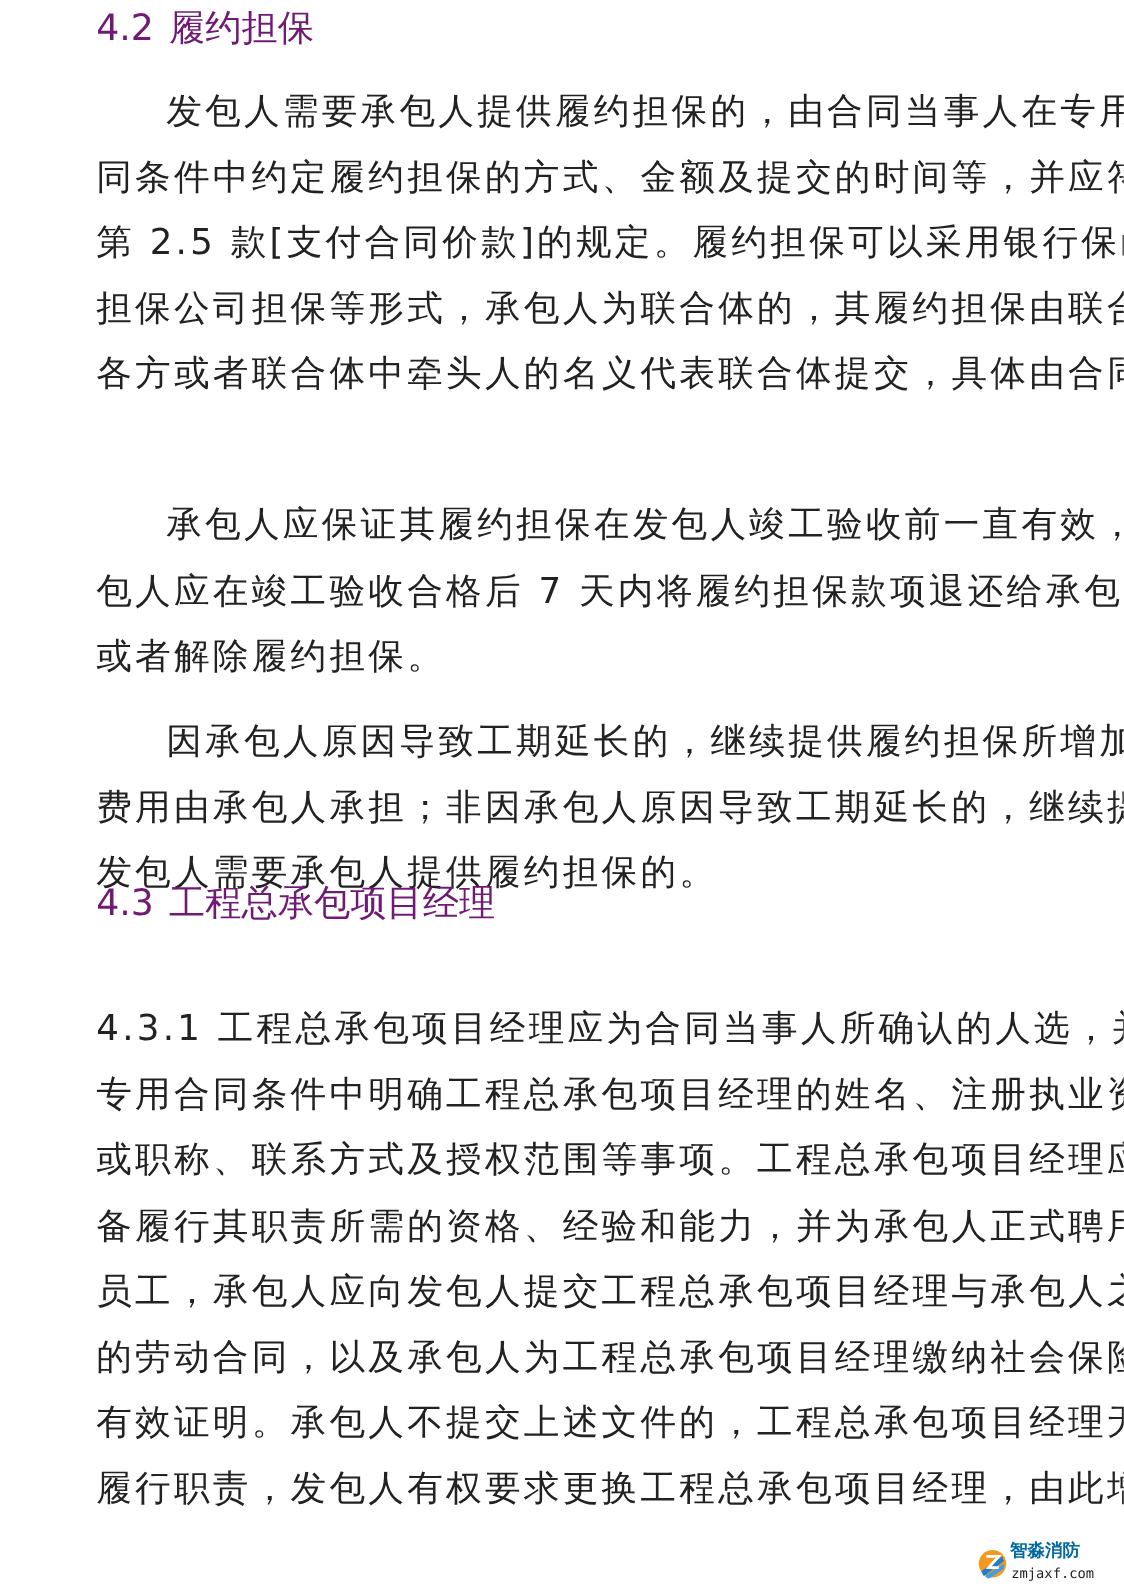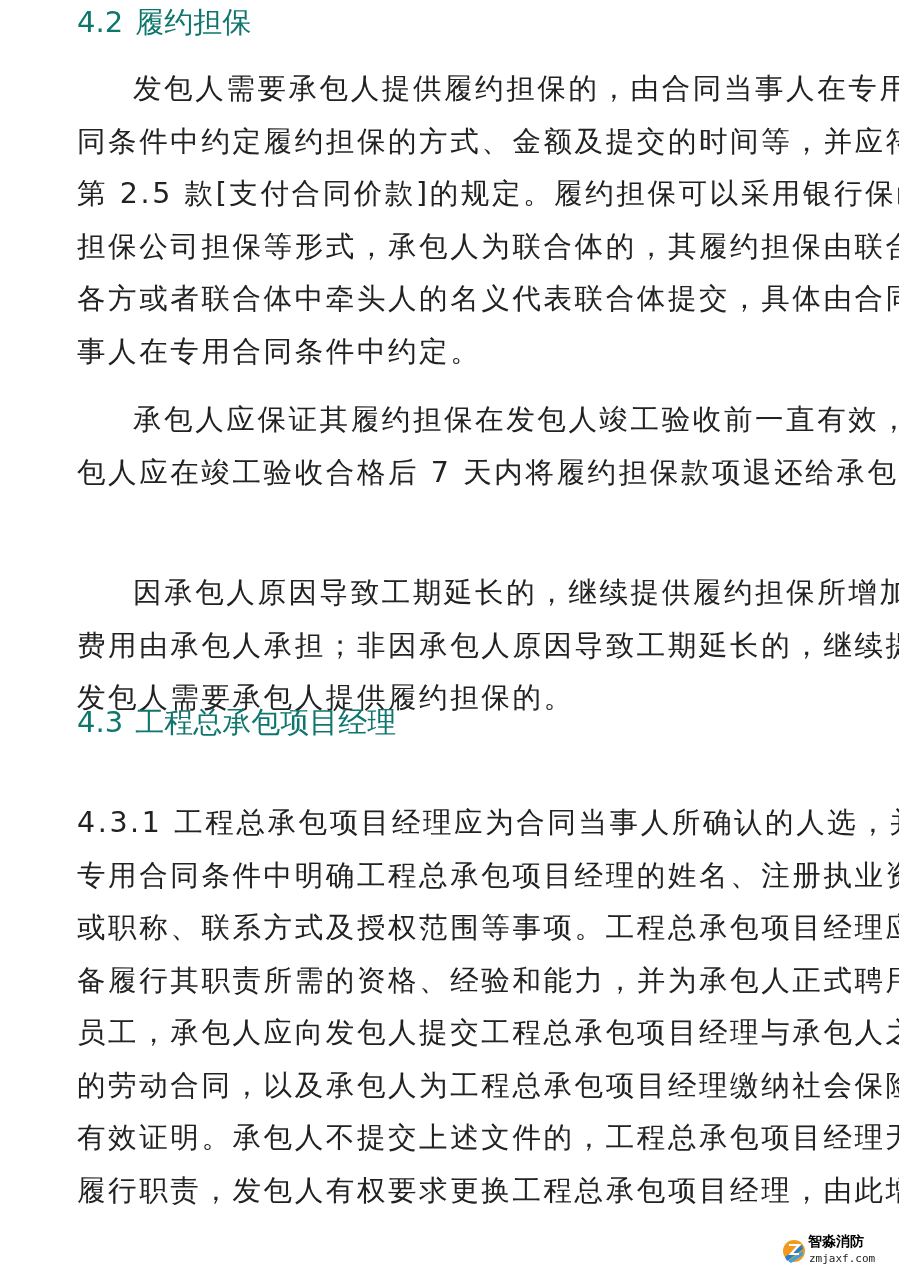--- a/index.html
+++ b/index.html
@@ -19,21 +19,21 @@
     position: absolute;
     left: 77px;
     top: 0;
     width: 756px;
   }
   .heading {
     font-size: 29px;
     line-height: 40px;
     margin: 0;
     font-weight: normal;
-    color: #0f766e;
+    color: #701a75;
     letter-spacing: 0px;
     white-space: nowrap;
     text-align: right;
   }
   .heading .num { margin-right: 12px; }
   .para {
     font-size: 28.5px;
     line-height: 52.5px;
     margin: 0;
     text-align: justify;
@@ -67,21 +67,21 @@
   .wm-logo {
     position: absolute;
     left: 0; top: 6px;
     width: 24px; height: 28px;
   }
   .wm-name {
     position: absolute;
     left: 26px; top: 2px;
     font-size: 14px;
     line-height: 16px;
-    color: #000000;
+    color: #0369a1;
     font-weight: bold;
     white-space: nowrap;
   }
   .wm-url {
     position: absolute;
     left: 27px; top: 21px;
     font-family: "DejaVu Sans Mono", "Liberation Mono", monospace;
     font-size: 11px;
     line-height: 14px;
     color: #222;
@@ -96,26 +96,26 @@
   <h2 id="h-42" class="heading">
     <span class="num">4.2</span><span>履约担保</span>
   </h2>
 
   <div id="p1" class="para">
     <span class="line indent">发包人需要承包人提供履约担保的，由合同当事人在专用合</span>
     <span class="line">同条件中约定履约担保的方式、金额及提交的时间等，并应符合</span>
     <span class="line">第 2.5 款[支付合同价款]的规定。履约担保可以采用银行保函或</span>
     <span class="line">担保公司担保等形式，承包人为联合体的，其履约担保由联合体</span>
     <span class="line">各方或者联合体中牵头人的名义代表联合体提交，具体由合同当</span>
-    <span class="line last">事人在专用合同条件中约定。</span>
   </div>
 
   <div id="p2" class="para">
     <span class="line indent">承包人应保证其履约担保在发包人竣工验收前一直有效，发</span>
     <span class="line">包人应在竣工验收合格后 7 天内将履约担保款项退还给承包人</span>
+    <span class="line last">或者解除履约担保。</span>
   </div>
 
   <div id="p3" class="para">
     <span class="line indent">因承包人原因导致工期延长的，继续提供履约担保所增加的</span>
     <span class="line">费用由承包人承担；非因承包人原因导致工期延长的，继续提供</span>
     <span class="line last">发包人需要承包人提供履约担保的。</span>
   </div>
 
   <h2 id="h-43" class="heading">
     <span class="num">4.3</span><span>工程总承包项目经理</span>

